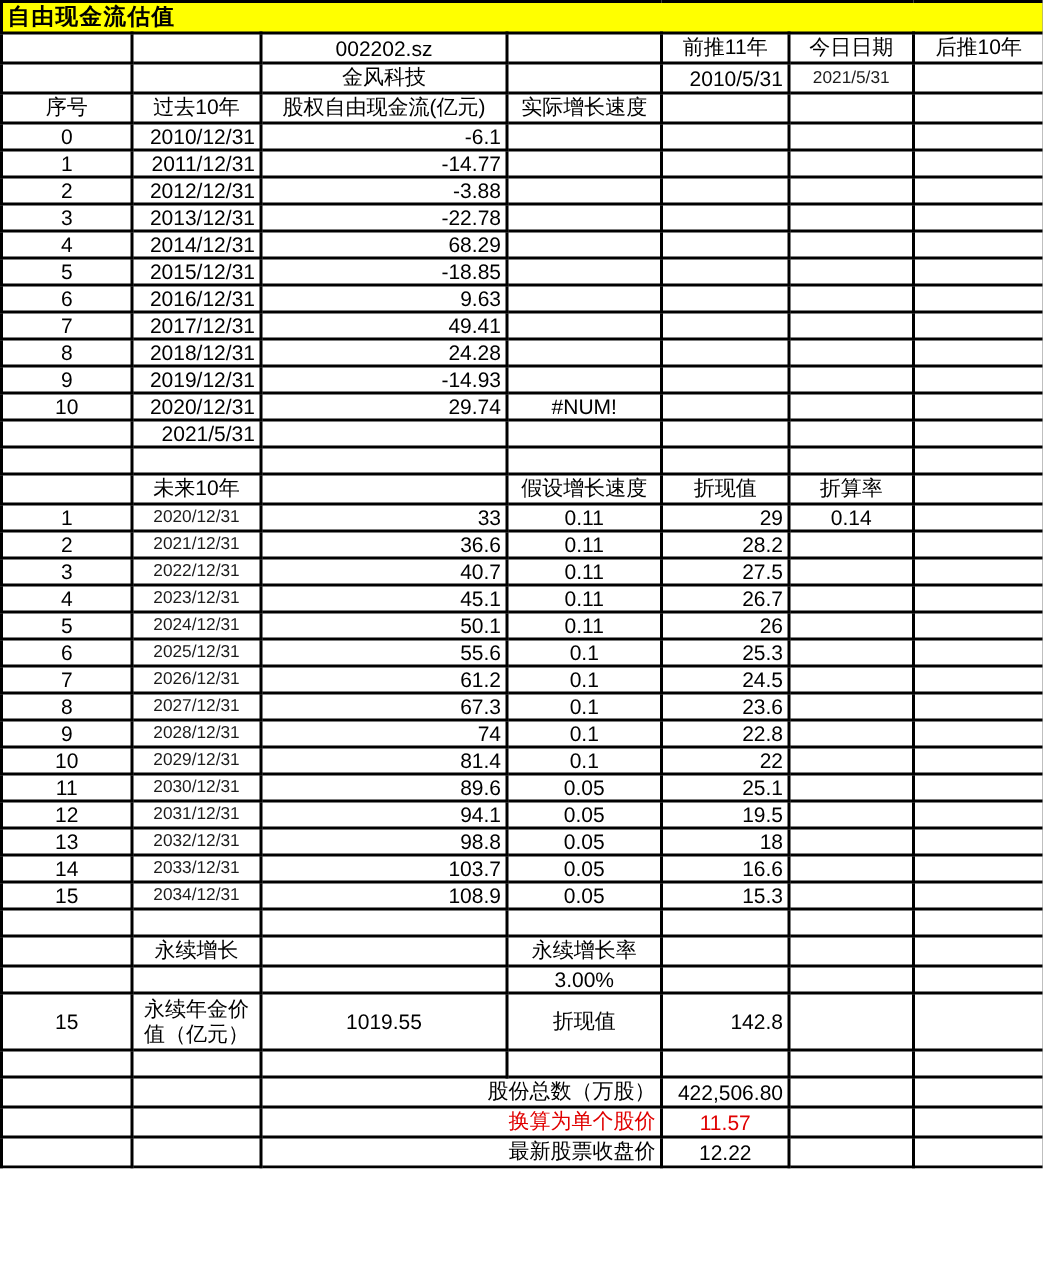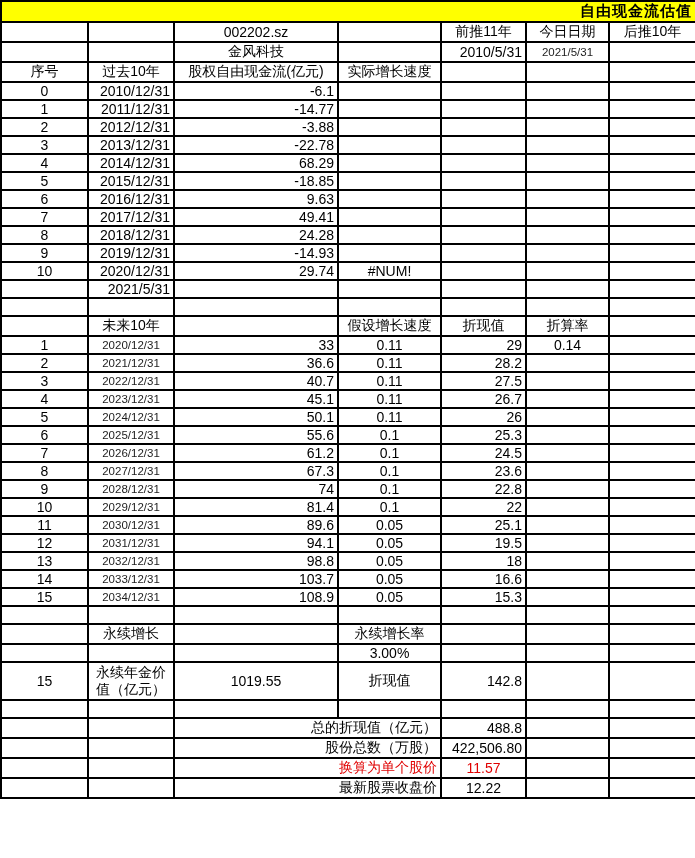--- a/index.html
+++ b/index.html
@@ -13,21 +13,21 @@
     font-size:14px;
     color:#000;
     overflow:hidden;
     white-space:nowrap;
     text-align:left;
     box-sizing:border-box;
   }
   tr.title-row td{
     height:14px;
     background:#ffff00;
-    text-align:right;
+    text-align:left;
     font-weight:bold;
     font-size:15px;
     letter-spacing:1px;
   }
   td.ca{text-align:center;}
   td.ra{text-align:right;}
   td.la{text-align:center;}
   td.thin{font-size:11.5px;color:#1c1c1c;font-weight:400;}
   td.red{color:#e00000;margin-left:36px;}
   tr.tall td{height:38px;}
@@ -393,28 +393,20 @@
           <td></td>
       <td></td>
           <td></td>
       <td></td>
           <td></td>
       <td></td>
     </tr>
     <tr>
       <td></td>
       <td></td>
-      <td class="ra" colspan="2">总的折现值（亿元）</td>
-      <td class="ra">488.8</td>
-      <td></td>
-      <td></td>
-    </tr>
-    <tr>
-      <td></td>
-      <td></td>
       <td class="ra" colspan="2">股份总数（万股）</td>
       <td class="ra">422,506.80</td>
       <td></td>
       <td></td>
     </tr>
     <tr>
       <td></td>
       <td></td>
       <td class="ra red" colspan="2">换算为单个股价</td>
       <td class="ca red">11.57</td>

